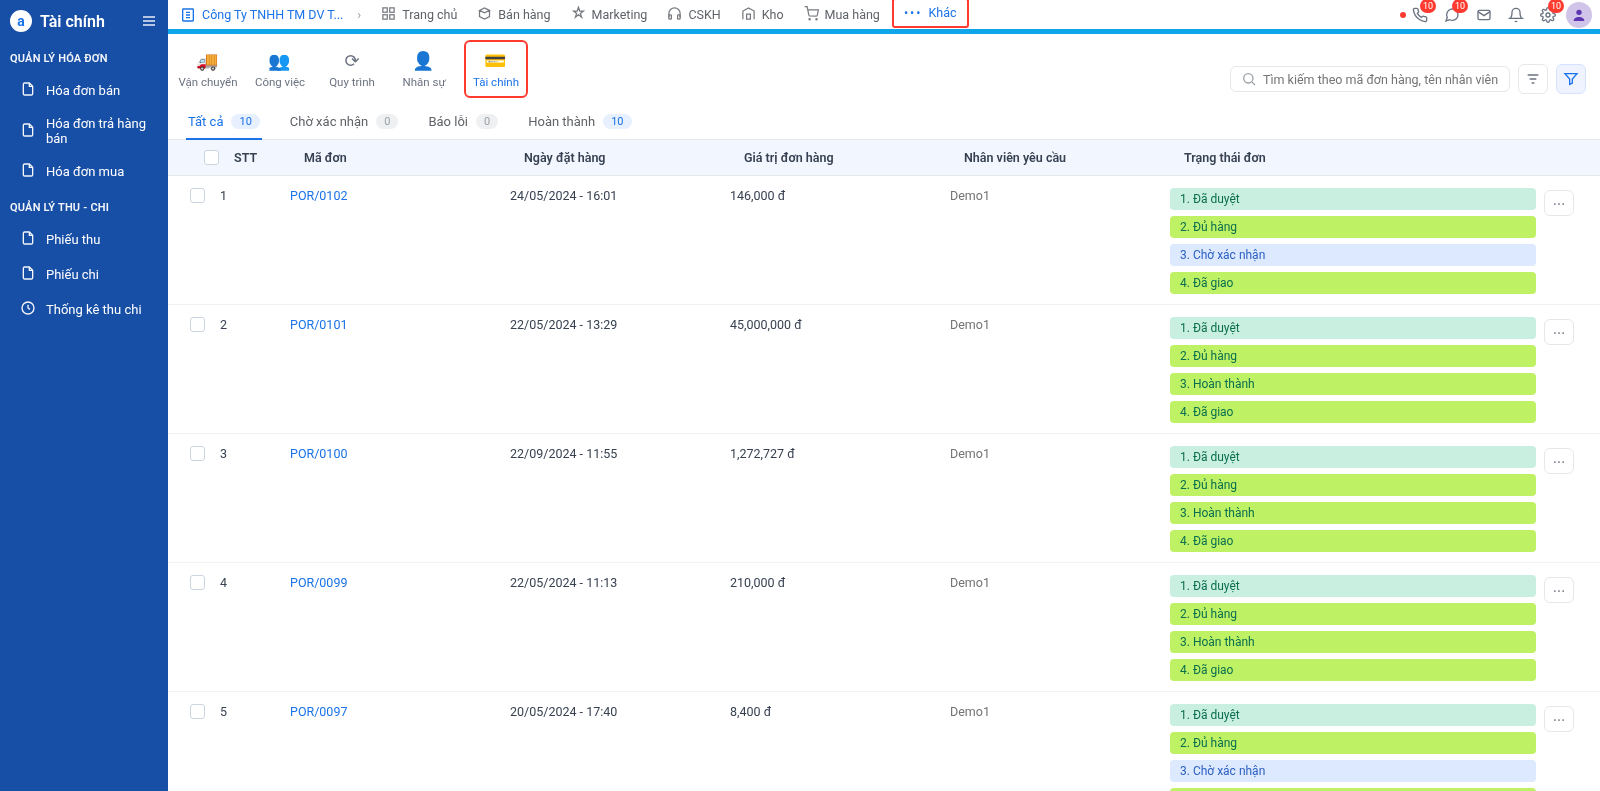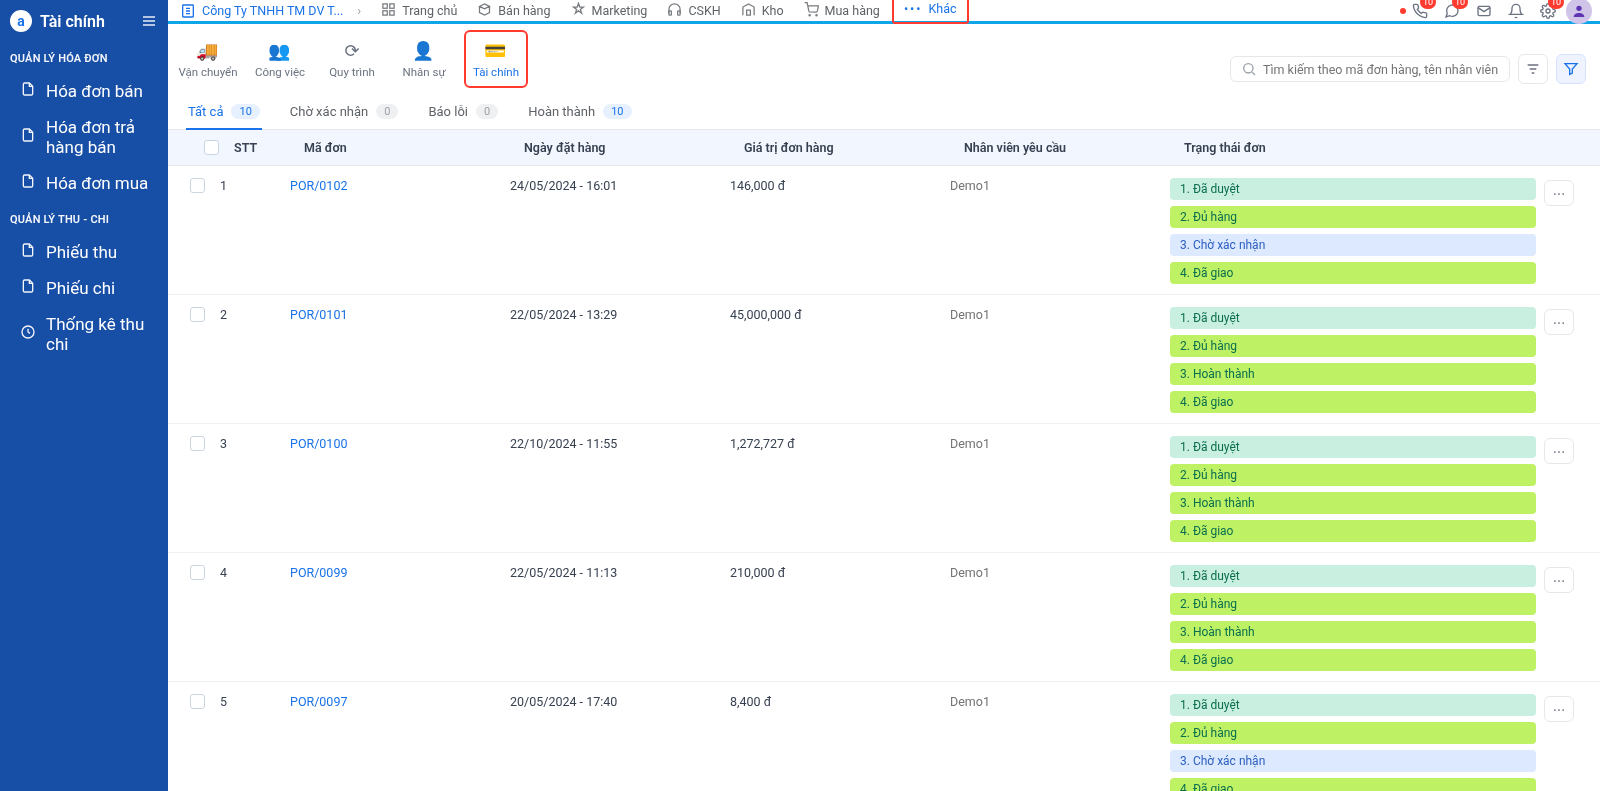--- a/index.html
+++ b/index.html
@@ -7,28 +7,28 @@
 
 .app { display: flex; min-height: 791px; width: 1600px; position: relative; }
 
 
 .sidebar { width: 168px; background: #174ea6; color: #fff; display: flex; flex-direction: column; position: relative; }
 .sidebar-top { display: flex; align-items: center; padding: 10px 10px 8px; gap: 8px; }
 .sidebar-logo { width: 22px; height: 22px; background:#fff; border-radius:50%; display:flex; align-items:center; justify-content:center; color:#1a73e8; font-weight:bold; font-size:14px;}
 .sidebar-title { font-size: 16px; font-weight: 600; flex:1; }
 .sidebar-collapse { width:18px; height:18px; opacity:.9; display:flex; align-items:center; justify-content:center;}
 .sidebar-section-label { font-size: 11px; font-weight: 600; padding: 12px 10px 8px; opacity:.95; letter-spacing:.2px;}
-.sidebar-item { display: flex; align-items: center; gap: 10px; padding: 8px 10px 8px 20px; font-size: 17px; cursor: pointer; position:relative;}
+.sidebar-item { display: flex; align-items: center; gap: 10px; padding: 8px 10px 8px 20px; font-size: 13px; cursor: pointer; position:relative;}
 .sidebar-item.active { background: rgba(255,255,255,0.18); border-radius: 6px; margin: 2px 6px; padding-left:14px;}
 .sidebar-item.highlighted { outline: 2px solid #ff3b30; outline-offset: -1px; border-radius: 4px; margin: 2px 4px; padding-left:16px;}
 .sidebar-item .ic { width:16px; height:16px; flex:0 0 16px; opacity:.95;}
 
 
 .main { flex:1; display:flex; flex-direction:column; background:#fff;}
-.topbar { height: 24px; display:flex; align-items:center; border-bottom:3px solid #0ea5e9; padding:0 8px; gap:4px;text-align:center;}
+.topbar { height: 34px; display:flex; align-items:center; border-bottom:5px solid #0ea5e9; padding:0 8px; gap:4px;text-align:center;}
 .company-chip { display:flex; align-items:center; gap:6px; color:#1a73e8; font-size:12.5px; padding:0 4px; max-width:180px;}
 .company-chip .txt { white-space:nowrap; overflow:hidden; text-overflow:ellipsis; }
 .chev-r { color:#9aa0a6; padding:0 6px;}
 .topnav-item { display:flex; align-items:center; gap:6px; padding:0 10px; height:34px; color:#5f6368; font-size:12.5px; cursor:pointer;}
 .topnav-item.active { color:#1a73e8; }
 .topnav-item.highlighted { border:2px solid #ff3b30; border-radius:3px; height:30px; padding:0 10px; margin:0 2px; color:#1a73e8;}
 .topbar-spacer { flex:1;}
 .topbar-iconbtn { position:relative; width:28px; height:28px; display:flex; align-items:center; justify-content:center; color:#6b7280; cursor:pointer;}
 .topbar-iconbtn .badge { position:absolute; top:-2px; right:-2px; background:#ff3b30; color:#fff; border-radius:8px; font-size:9px; min-width:14px; height:14px; display:flex; align-items:center; justify-content:center; padding:0 3px;}
 .avatar { width:26px; height:26px; border-radius:50%; background:#d1c4e9; display:flex; align-items:center; justify-content:center; color:#5e35b1; font-size:14px;}
@@ -354,21 +354,21 @@
     <div>
               <div class="row-more">⋯</div>
             </div>
   </div>
           <div class="trow">
     <div class="cell-check">
               <div class="chk"></div>
             </div>
     <div>3</div>
     <div><span class="code-link">POR/0100</span></div>
-    <div>22/10/2024 - 11:55</div>
+    <div>22/09/2024 - 11:55</div>
     <div>1,272,727 đ</div>
     <div><span class="emp-link">Demo1</span></div>
     <div class="status-col">
               <div class="status-chip st-green">1. Đã duyệt</div>
               <div class="status-chip st-ltgreen">2. Đủ hàng</div>
               <div class="status-chip st-ltgreen">3. Hoàn thành</div>
               <div class="status-chip st-ltgreen">4. Đã giao</div>
             </div>
     <div>
               <div class="row-more">⋯</div>

